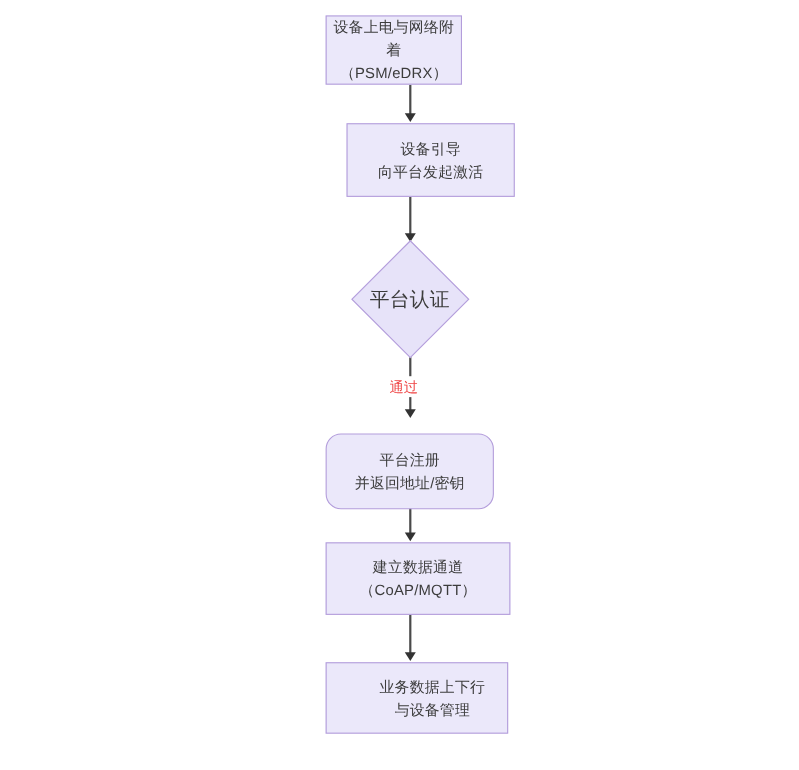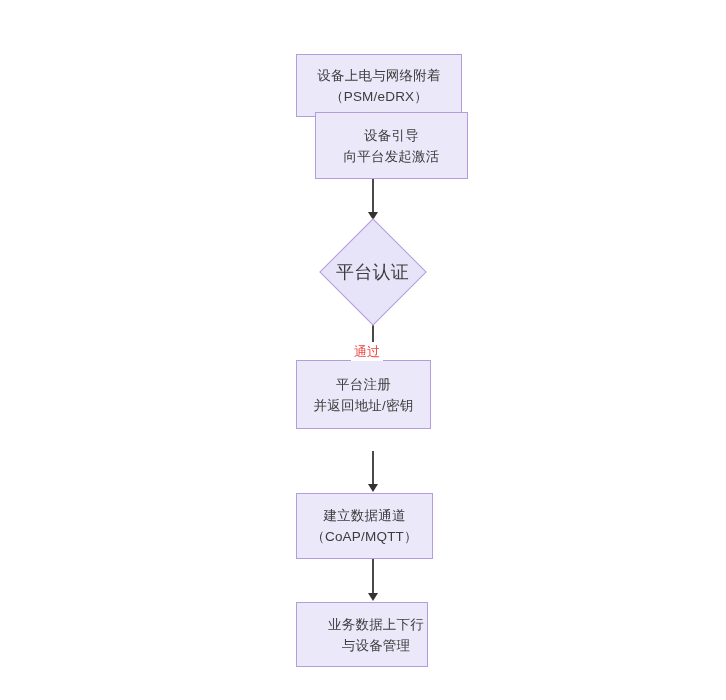--- a/index.html
+++ b/index.html
@@ -97,43 +97,43 @@
   <div class="connector" style="left:372.4px; top:323px; height:50px;"></div>
   <div class="arrowhead" style="left:368px; top:372px;"></div>
   <div class="edge-label" style="left:351px; top:342px;">通过</div>
 
   <div class="connector" style="left:372.4px; top:451px; height:34px;"></div>
   <div class="arrowhead" style="left:368px; top:484px;"></div>
 
   <div class="connector" style="left:372.4px; top:559px; height:35px;"></div>
   <div class="arrowhead" style="left:368px; top:593px;"></div>
 
-  <div class="node" style="left:296px; top:14px; width:166px; height:63px;margin-top:40px;">
+  <div class="node" style="left:296px; top:14px; width:124px; height:63px;">
     <span class="node-label">设备上电与网络附着
 （PSM/eDRX）</span>
   </div>
 
   <div class="node" style="left:296px; top:112px; width:153px; height:67px;margin-left:19px;">
     <span class="node-label">设备引导
 向平台发起激活</span>
   </div>
 
   <div class="diamond-wrap" style="left:311px; top:220px; width:123px; height:103px;">
     <div class="diamond-shape" style="width:76px; height:76px;"></div>
     <span class="diamond-label">平台认证</span>
   </div>
 
-  <div class="node" style="left:296px; top:360px; width:135px; height:69px;">
+  <div class="node" style="left:296px; top:394px; width:153px; height:69px;border-radius:14px;">
     <span class="node-label">平台注册
 并返回地址/密钥</span>
   </div>
 
-  <div class="node" style="left:296px; top:493px; width:137px; height:66px;justify-content:center;">
+  <div class="node" style="left:296px; top:493px; width:168px; height:66px;justify-content:center;">
     <span class="node-label">建立数据通道
 （CoAP/MQTT）</span>
   </div>
 
-  <div class="node" style="left:296px; top:602px; width:132px; height:65px;padding-left:28px;">
+  <div class="node" style="left:296px; top:602px; width:166px; height:65px;padding-left:28px;">
     <span class="node-label">业务数据上下行
 与设备管理</span>
   </div>
 
 </div>
 
 </body></html>

